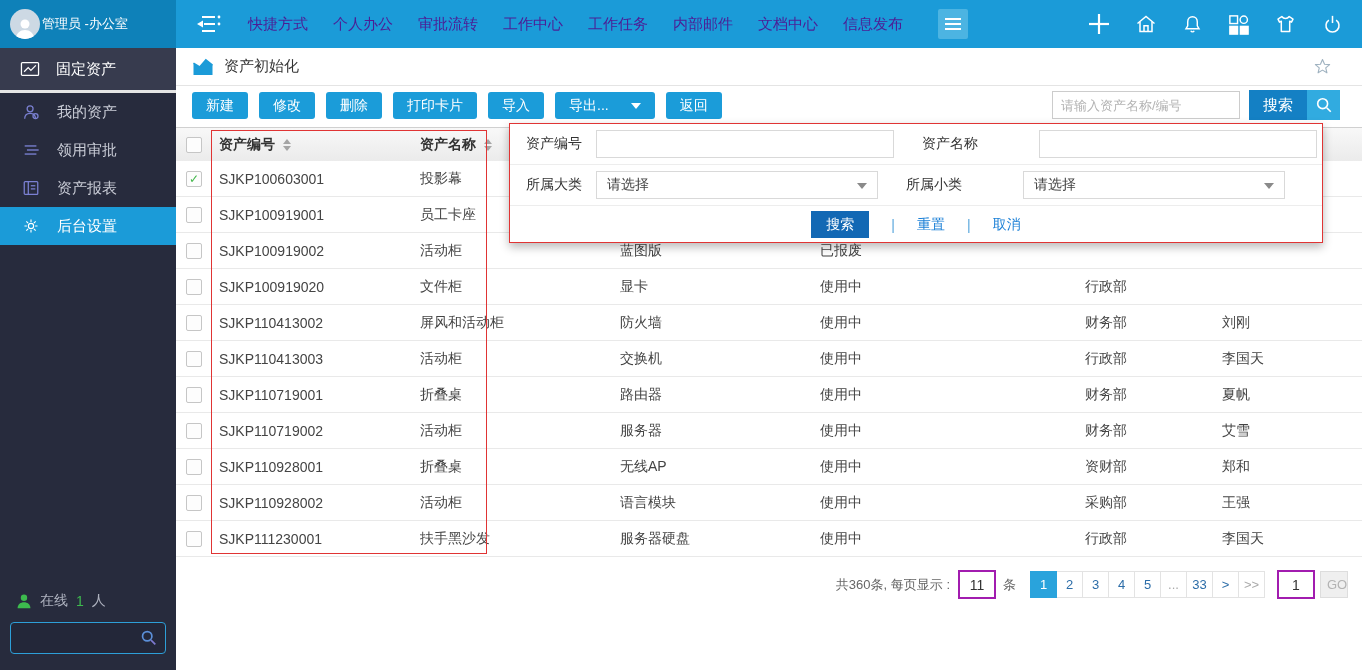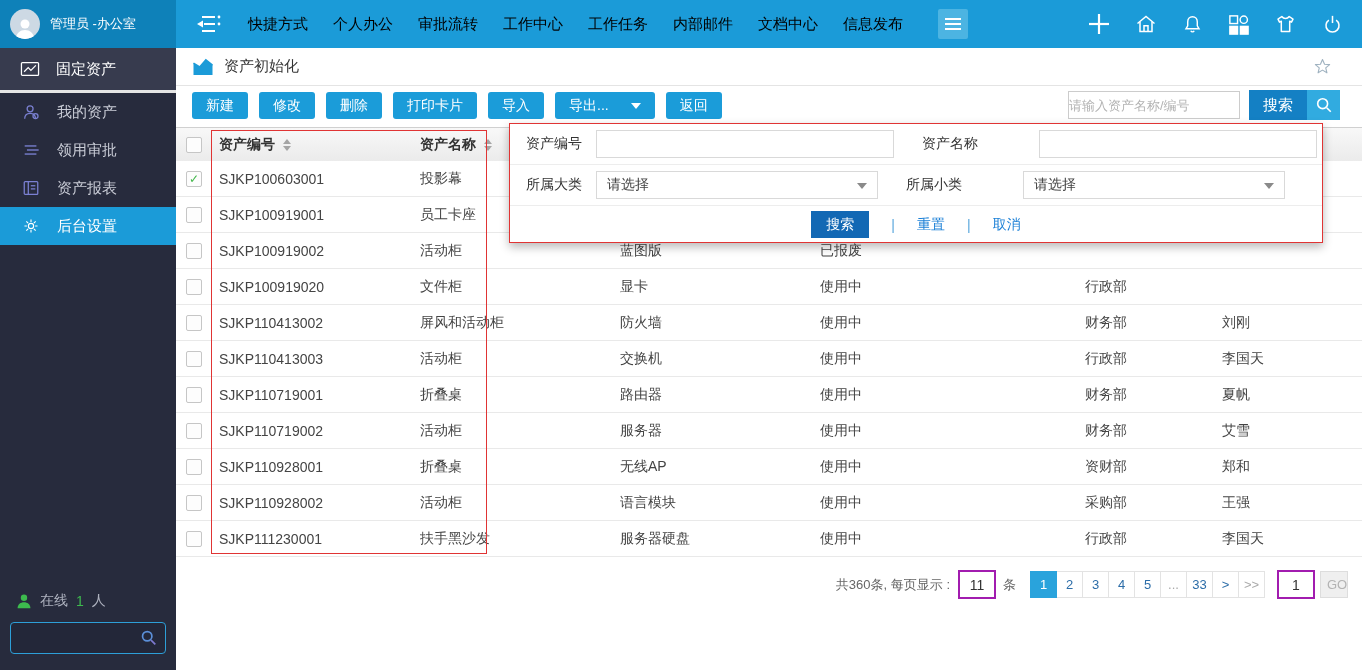--- a/index.html
+++ b/index.html
@@ -1,24 +1,24 @@
 <!DOCTYPE html>
 <html><head>
 <meta charset="utf-8">
 <style>
   html,body{margin:0;padding:0;width:1362px;height:670px;overflow:hidden;
     font-family:"Liberation Sans",sans-serif;background:#fff;}
   
   .topbar{position:absolute;left:0;top:0;width:1362px;height:48px;background:#1b9bd8;}
   .topbar-left{position:absolute;left:0;top:0;width:176px;height:48px;background:#0e81b9;display:flex;align-items:center;}
   .avatar{width:30px;height:30px;border-radius:50%;background:#cdd9e4;margin-left:10px;display:flex;align-items:flex-end;justify-content:center;overflow:hidden;flex:0 0 auto;}
-  .user-name{color:#fff;font-size:13px;margin-left:10px;white-space:nowrap;}
+  .user-name{color:#fff;font-size:13px;margin-left:2px;white-space:nowrap;}
   .collapse{position:absolute;left:194px;top:11px;width:28px;height:26px;cursor:pointer;}
   .top-nav{position:absolute;left:248px;top:0;height:48px;display:flex;align-items:center;gap:25px;}
-  .top-nav a{color:#000000;font-size:15px;text-decoration:none;white-space:nowrap;cursor:pointer;}
+  .top-nav a{color:#4c1d95;font-size:15px;text-decoration:none;white-space:nowrap;cursor:pointer;}
   .hamburger{position:absolute;left:938px;top:9px;width:30px;height:30px;background:#4cb4e2;border-radius:2px;display:flex;align-items:center;justify-content:center;cursor:pointer;}
   .top-icons{position:absolute;right:18px;top:0;height:48px;display:flex;align-items:center;gap:23px;}
   .top-icons span{display:flex;cursor:pointer;}
   
   .sidebar{position:absolute;left:0;top:48px;width:176px;height:622px;background:#272b3d;}
   .module{height:42px;background:#373b4e;border-bottom:3px solid #e5e5e5;display:flex;align-items:center;color:#fff;font-size:15px;cursor:pointer;}
   .module svg{margin:0 16px 0 20px;}
   .side-item{height:38px;display:flex;align-items:center;color:#c9ccd6;font-size:15px;cursor:pointer;}
   .side-item .icn{width:18px;height:18px;margin:0 17px 0 22px;color:#7b80d2;display:flex;}
   .side-item.active{background:#1b9bd8;color:#fff;}
@@ -33,21 +33,21 @@
   .main{position:absolute;left:176px;top:48px;right:0;bottom:0;background:#fff;}
   .title-bar{position:relative;height:37px;border-bottom:1px solid #e4e4e4;display:flex;align-items:center;}
   .title-bar .ticon{margin-left:16px;display:flex;}
   .page-title{margin-left:10px;font-size:15px;color:#333;}
   .fav-star{position:absolute;right:30px;top:9px;cursor:pointer;display:flex;}
   .toolbar{position:relative;height:41px;}
   .tb-group{position:absolute;left:16px;top:6px;display:flex;gap:11px;}
   .btn{height:27px;background:#1b9cd9;color:#fff;border:none;border-radius:3px;font-size:14px;padding:0 14px;cursor:pointer;font-family:inherit;display:flex;align-items:center;}
   .btn .caret{width:0;height:0;border-left:5px solid transparent;border-right:5px solid transparent;border-top:6px solid #fff;margin-left:22px;}
   .tb-search{position:absolute;right:22px;top:4px;display:flex;align-items:center;}
-  .tb-search input{width:170px;height:26px;border:1px solid #ccc;padding:0 0;font-size:13px;color:#333;outline:none;margin-right:9px;font-family:inherit;}
+  .tb-search input{width:170px;height:26px;border:1px solid #ccc;padding:0 8px;font-size:13px;color:#333;outline:none;margin-right:9px;font-family:inherit;}
   .tb-search input::placeholder{color:#b3b3b3;}
   .btn-search{width:58px;height:30px;background:#1480c4;color:#fff;border:none;font-size:15px;cursor:pointer;font-family:inherit;}
   .btn-mag{width:33px;height:30px;background:#31abe0;border:none;display:flex;align-items:center;justify-content:center;cursor:pointer;}
   
   .thead{position:absolute;left:0;top:79px;right:0;height:33px;background:linear-gradient(#f8f8f8,#ebebeb);border-top:1px solid #d0d0d0;border-bottom:1px solid #cccccc;display:flex;align-items:center;font-weight:bold;font-size:14px;color:#333;}
   .tbody{position:absolute;left:0;top:113px;right:0;}
   .trow{height:35px;border-bottom:1px solid #e9e9e9;display:flex;align-items:center;font-size:14px;color:#444;background:#fff;}
   .cell{white-space:nowrap;overflow:visible;}
   .c-cb{flex:0 0 36px;display:flex;justify-content:center;}
   .c-code{flex:0 0 208px;padding-left:7px;box-sizing:border-box;}

